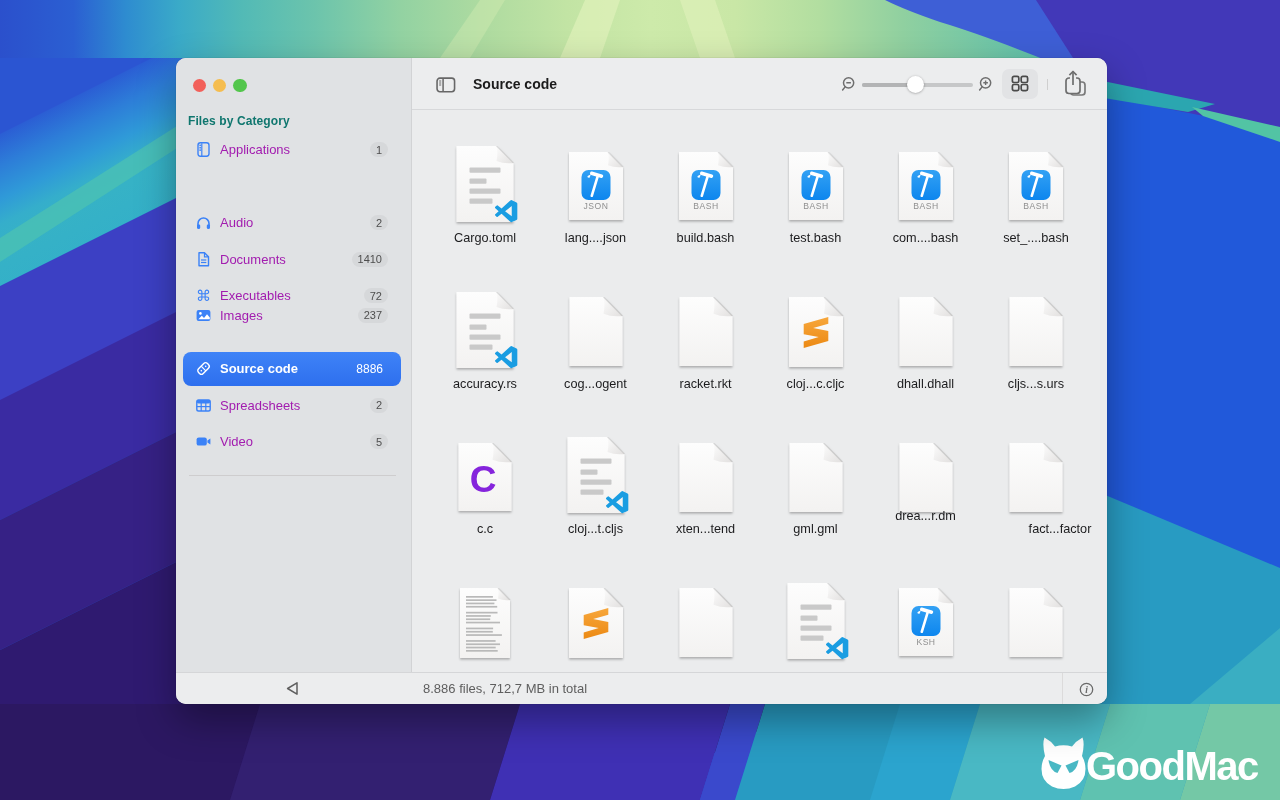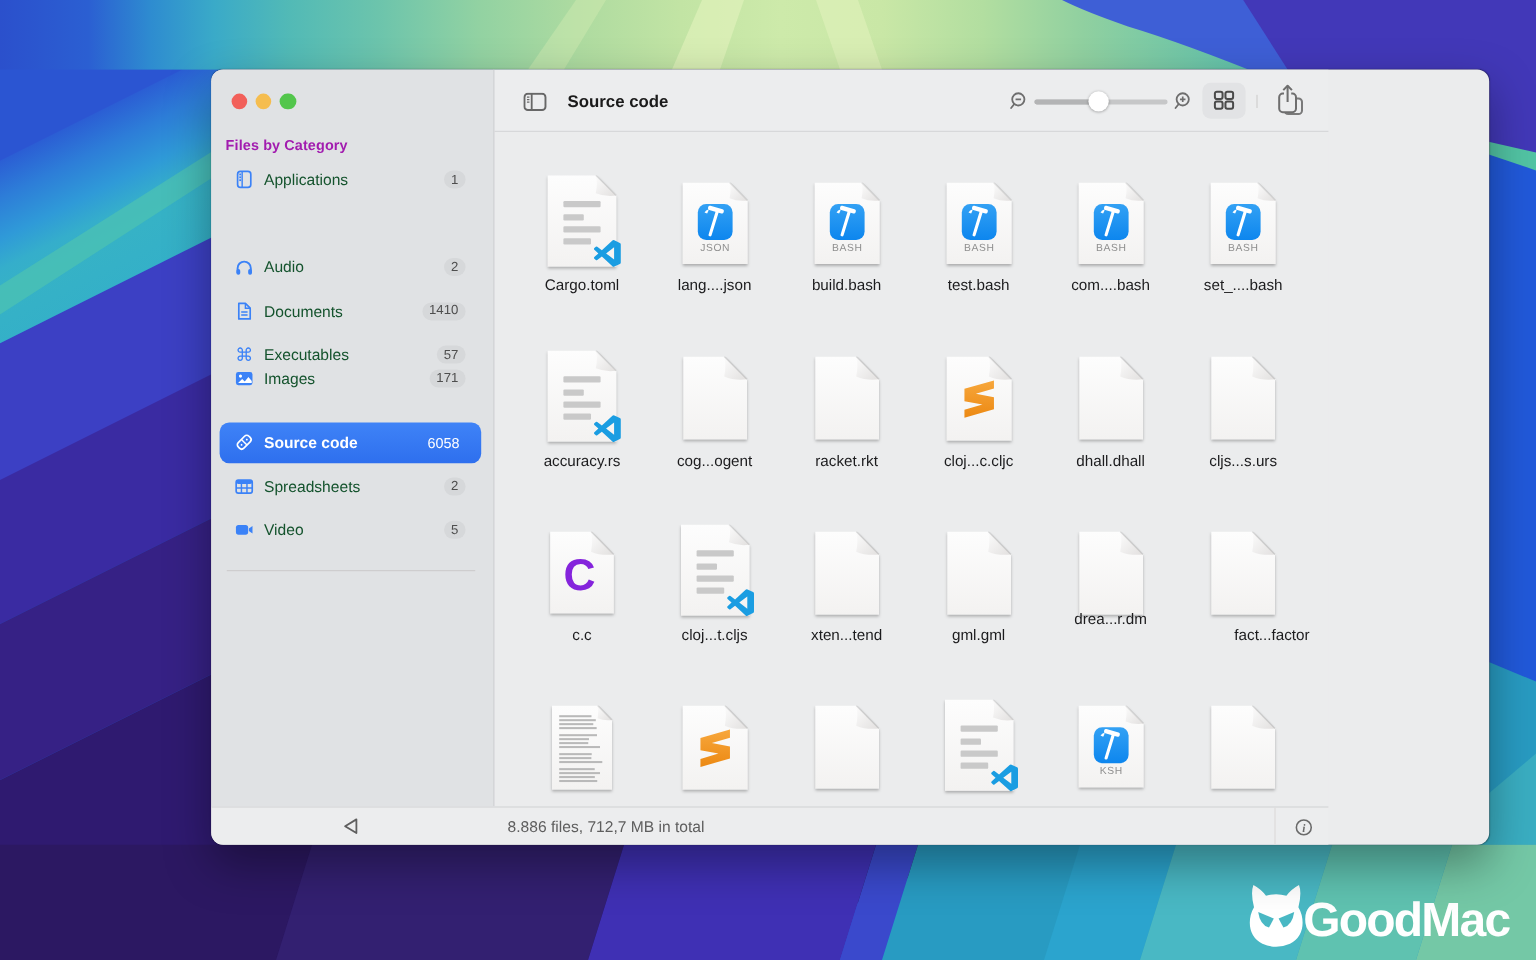--- a/index.html
+++ b/index.html
@@ -1,25 +1,25 @@
 <!DOCTYPE html>
 <html><head><meta charset="utf-8"><style>
 *{margin:0;padding:0;box-sizing:border-box}
 html,body{width:1280px;height:800px;overflow:hidden;font-family:"Liberation Sans",sans-serif}
 .bg{position:absolute;left:0;top:0}
-.window{position:absolute;left:176px;top:58px;width:1065px;height:646px;border-radius:10px;
+.window{position:absolute;left:176px;top:58px;width:931px;height:646px;border-radius:10px;
  background:#ebeced;box-shadow:0 16px 38px rgba(0,0,0,.35),0 0 1px rgba(0,0,0,.4);overflow:hidden}
 .sidebar{position:absolute;left:0;top:0;width:236px;height:614px;background:#e0e2e4;border-right:1px solid #d2d3d5}
 .tl{position:absolute;left:16.5px;top:20px}
 .b{display:inline-block;width:13.3px;height:13.3px;border-radius:50%;margin-right:7.2px}
 .r{background:#f2605a}.y{background:#f5bd4f}.g{background:#53c64c}
-.shead{position:absolute;left:12px;top:55.5px;font-size:12px;font-weight:bold;color:#a21caf;letter-spacing:.1px}
+.shead{position:absolute;left:12px;top:55.5px;font-size:12px;font-weight:bold;color:#0f766e;letter-spacing:.1px}
 .srow{position:absolute;left:7px;width:218px;height:36.6px;display:flex;align-items:center}
 .sicon{width:17px;height:17px;margin-left:12px;display:flex;align-items:center;justify-content:center}
-.slab{margin-left:8px;font-size:13px;color:#14532d;flex:1}
+.slab{margin-left:8px;font-size:13px;color:#a21caf;flex:1}
 .sel .slab{color:#fff;font-weight:bold}
 .scount{margin-right:13px;background:#d6d8da;border-radius:9px;min-width:17px;padding:1.5px 6px;text-align:center;font-size:11px;color:#4e4e4e}
 .scount-sel{margin-right:18px;font-size:12px;color:#fff}
 .selrow{position:absolute;left:7px;width:218px;height:34px;border-radius:8px;background:linear-gradient(#3f83f7,#2e6fee)}
 .srow.sel{z-index:2}
 .sdivider{position:absolute;left:12.8px;top:416.5px;width:207px;height:1px;background:#cecdce}
 .toolbar{position:absolute;left:236px;top:0;width:695px;height:52px;background:#ecedee;border-bottom:1px solid #d7d8da}
 .tbtoggle{position:absolute;left:24px;top:19px}
 .tbtitle{position:absolute;left:61px;top:18px;font-size:14px;font-weight:bold;color:#1b1b1b}
 .tbabs{position:absolute}
@@ -509,47 +509,47 @@
         <span class="slab">Documents</span>
         <span class="scount">1410</span>
       </div>
       <div class="srow" style="top:219.7px">
         <span class="sicon">
           <svg width="17" height="17" viewBox="0 0 17 17">
             <text x="8.5" y="13.6" text-anchor="middle" font-family="Liberation Sans" font-size="15" fill="#3b82f7">⌘</text>
           </svg>
         </span>
         <span class="slab">Executables</span>
-        <span class="scount">57</span>
+        <span class="scount">72</span>
       </div>
       <div class="srow" style="top:239px">
         <span class="sicon">
           <svg width="17" height="17" viewBox="0 0 17 17">
             <rect x="1.6" y="3" width="13.8" height="11" rx="2" fill="#3b82f7"></rect>
             <circle cx="5.4" cy="6.4" r="1.3" fill="#fff"></circle>
             <path d="M3.4 12.2 l3.4-3.4 2.2 2.2 3-3.8 2.8 3.4 v1.6 z" fill="#fff"></path>
           </svg>
         </span>
         <span class="slab">Images</span>
-        <span class="scount">171</span>
+        <span class="scount">237</span>
       </div>
       <div class="selrow" style="top:294px"></div>
       <div class="srow sel" style="top:292.7px">
         <span class="sicon">
           <svg width="17" height="17" viewBox="0 0 17 17">
             <g transform="rotate(45 8.5 8.5)">
               <rect x="5.2" y="2.2" width="6.6" height="12.6" rx="2.6" fill="none" stroke="#fff" stroke-width="1.4"></rect>
               <line x1="5.2" y1="8.5" x2="11.8" y2="8.5" stroke="#fff" stroke-width="1.2"></line>
               <circle cx="8.5" cy="5.4" r="0.8" fill="#fff"></circle>
               <circle cx="8.5" cy="11.6" r="0.8" fill="#fff"></circle>
             </g>
           </svg>
         </span>
         <span class="slab">Source code</span>
-        <span class="scount-sel">6058</span>
+        <span class="scount-sel">8886</span>
       </div>
       <div class="srow" style="top:329.2px">
         <span class="sicon">
           <svg width="17" height="17" viewBox="0 0 17 17">
             <rect x="1.8" y="3" width="13.4" height="11" rx="1.8" fill="none" stroke="#3b82f7" stroke-width="1.4"></rect>
             <rect x="1.8" y="3" width="13.4" height="3.4" rx="1.8" fill="#3b82f7"></rect>
             <line x1="1.8" y1="9.6" x2="15.2" y2="9.6" stroke="#3b82f7" stroke-width="1.2"></line>
             <line x1="6.2" y1="6" x2="6.2" y2="14" stroke="#3b82f7" stroke-width="1.2"></line>
             <line x1="10.8" y1="6" x2="10.8" y2="14" stroke="#3b82f7" stroke-width="1.2"></line>
           </svg>

